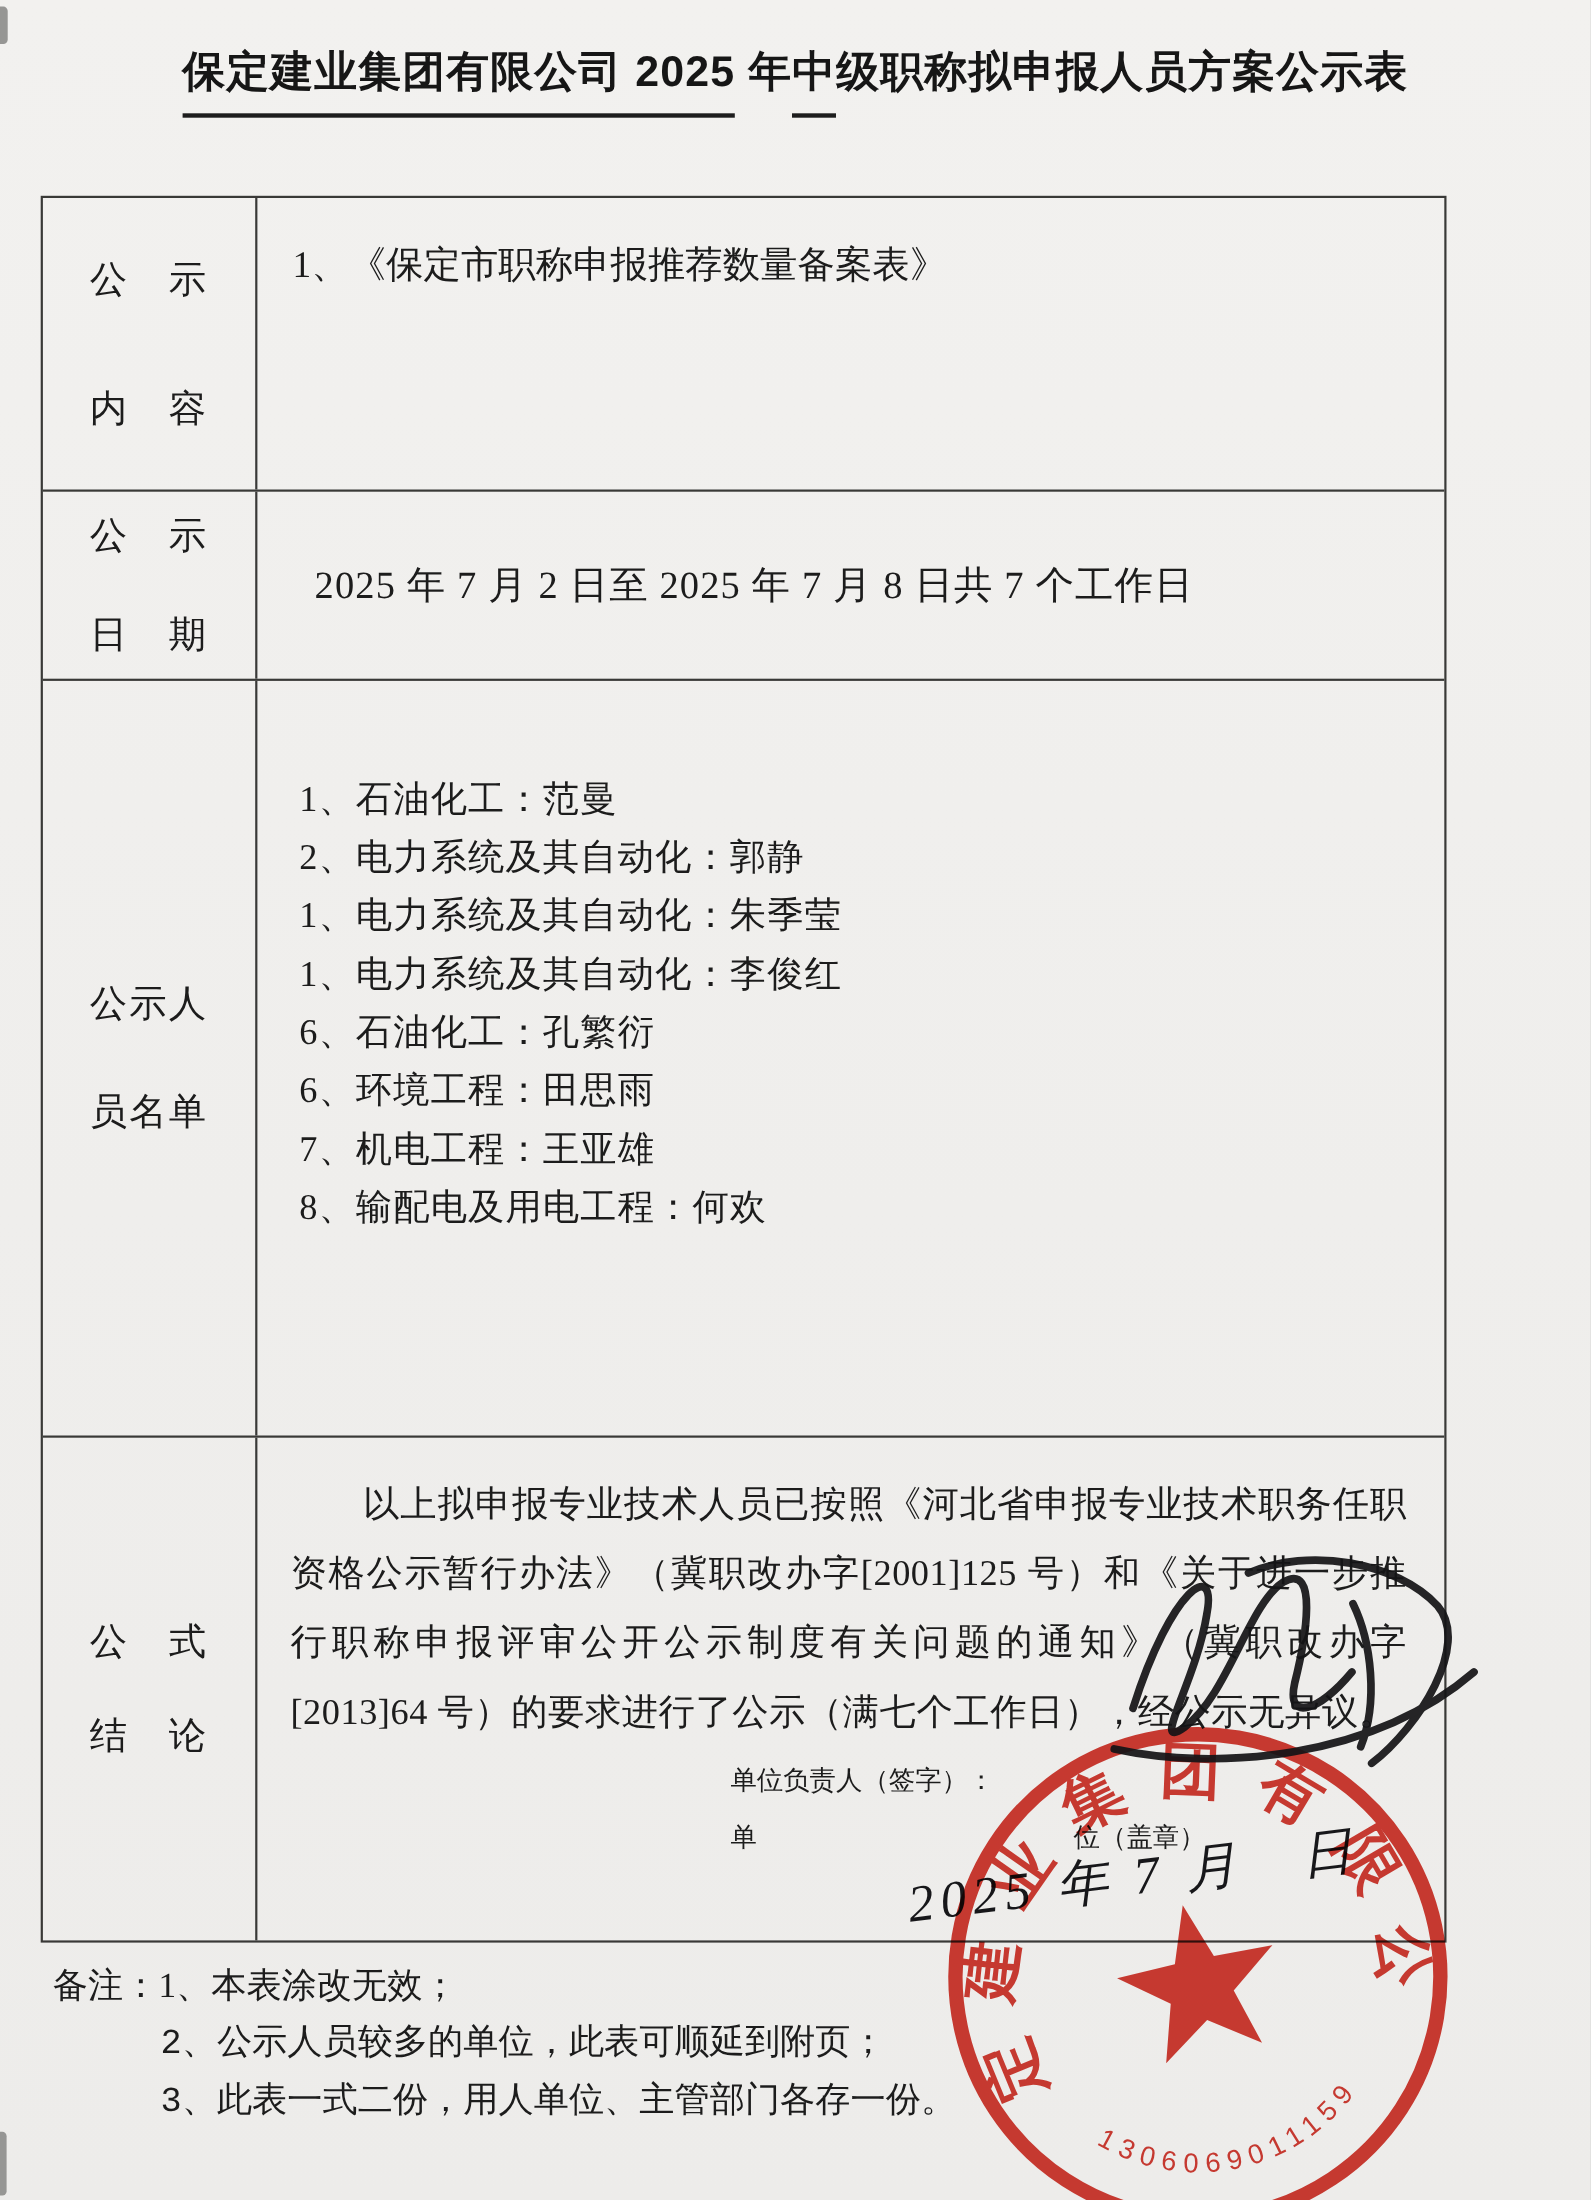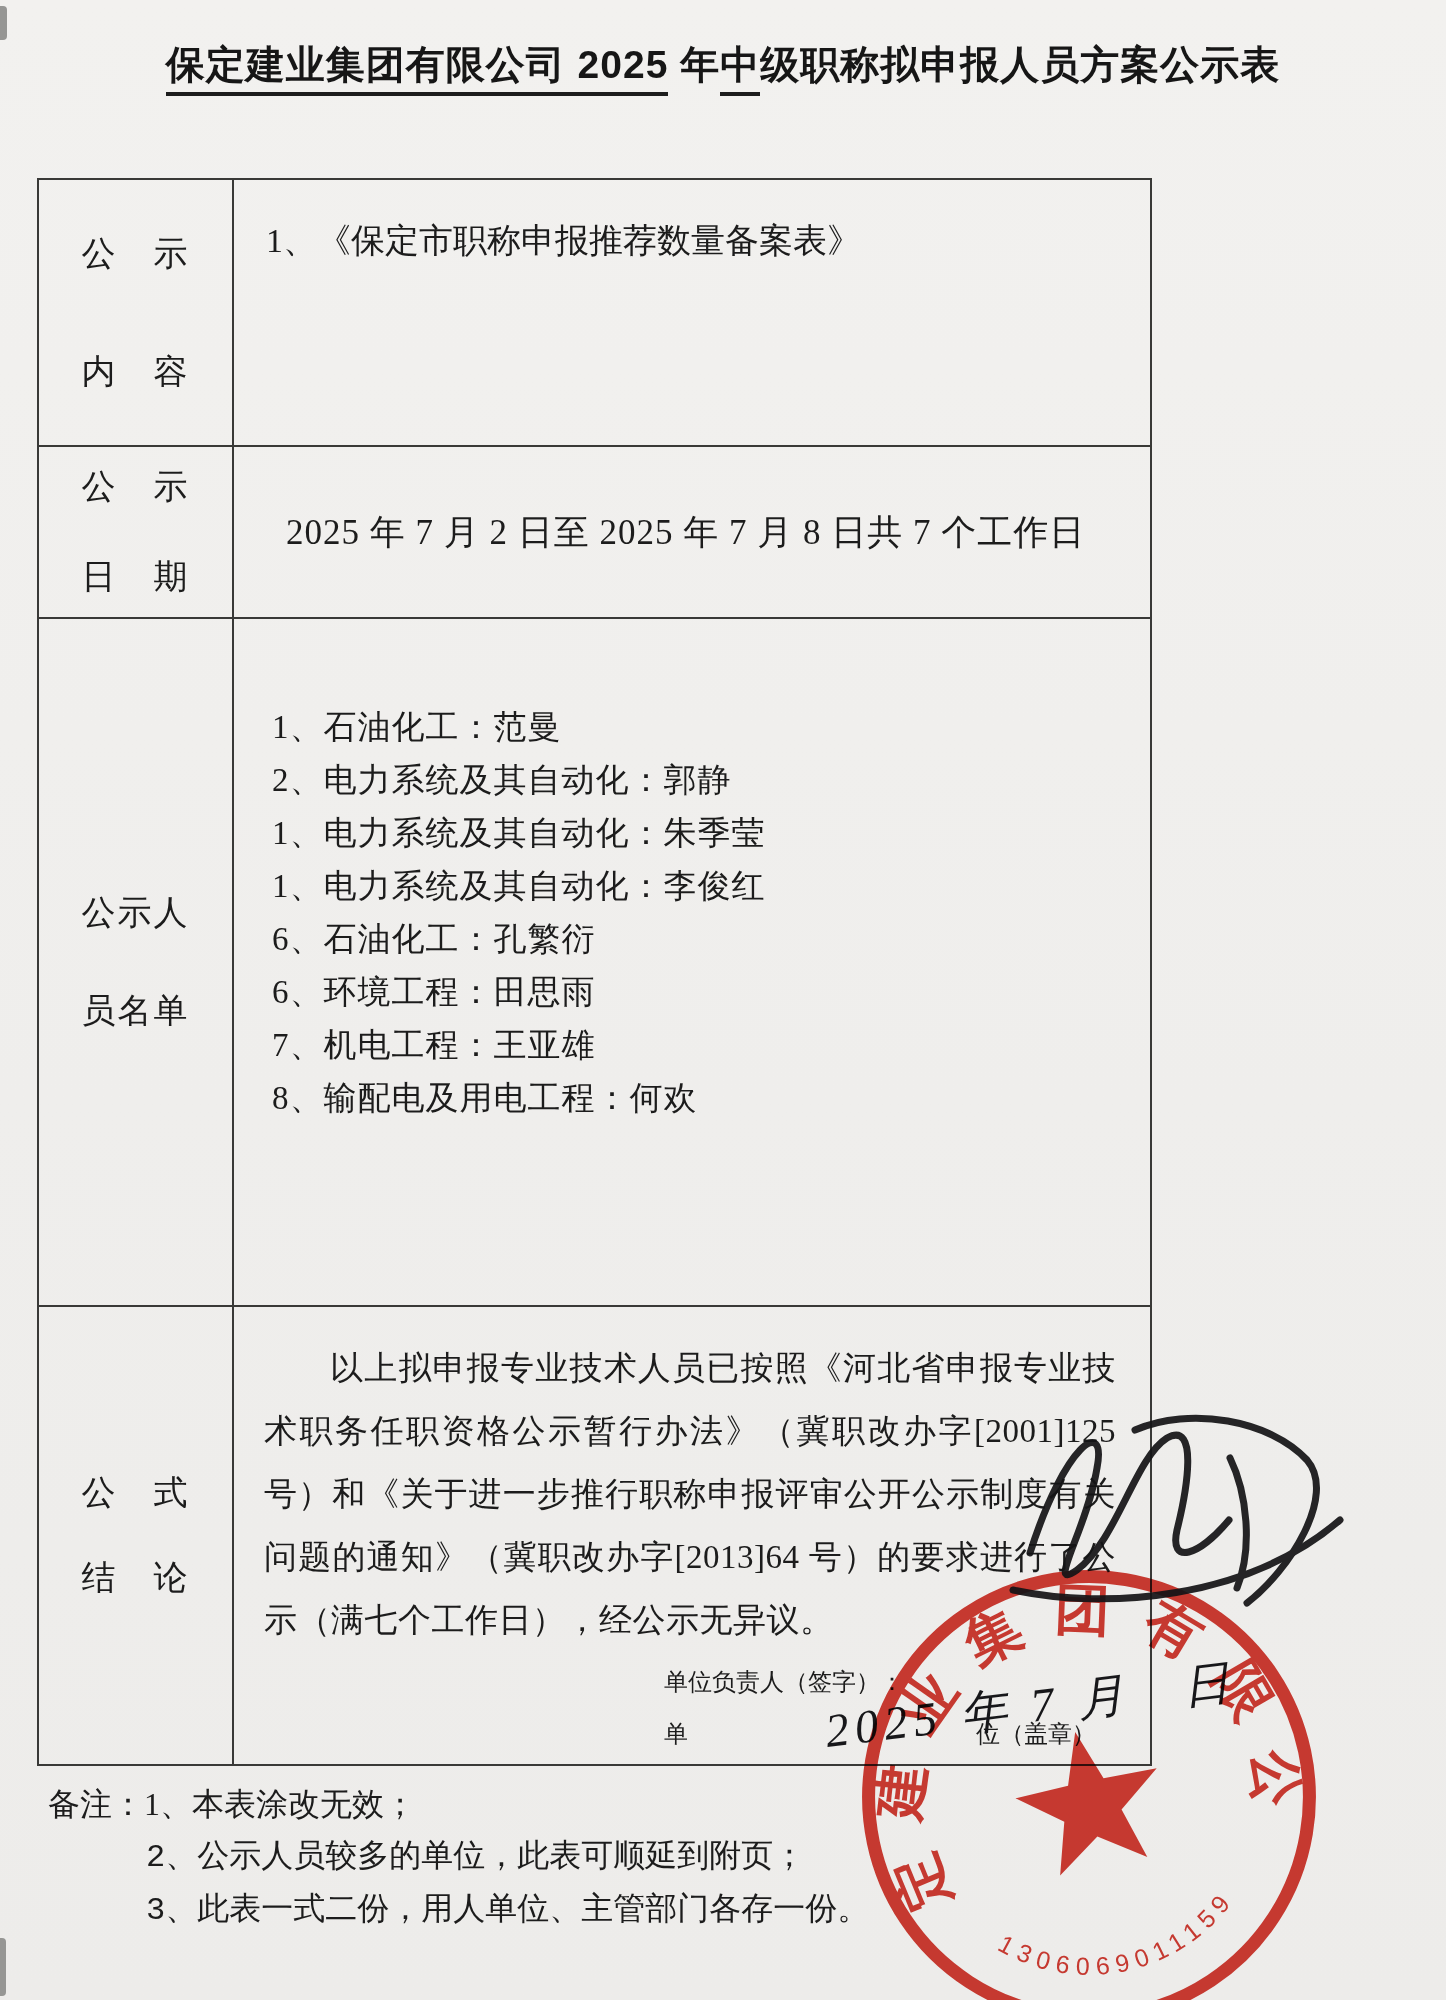--- a/index.html
+++ b/index.html
@@ -17,25 +17,25 @@
   .mark-bl{position:absolute;left:0;top:1938px;width:6px;height:58px;background:#3f3f3d;opacity:.5;border-radius:0 4px 4px 0;}
 
   
   .title{
     position:absolute;top:38px;left:0;right:0;
     text-align:center;
     font-family:"Liberation Sans","DejaVu Sans",sans-serif;
     font-weight:bold;font-size:39px;letter-spacing:1px;
     color:#161616;
   }
-  .title .u{border-bottom:4px solid #1d1d1d;padding-bottom:6px;}
+  .title .u{border-bottom:4px solid #1d1d1d;padding-bottom:16px;}
 
   
   .table{
-    position:absolute;left:37px;top:178px;width:1115px;
+    position:absolute;left:37px;top:178px;width:1278px;
     border:2px solid #393937;
     box-sizing:border-box;
     background:transparent;
   }
   .trow{display:flex;box-sizing:border-box;}
   .trow + .trow{border-top:2px solid #393937;}
   .cell-label{
     width:195px;min-width:195px;
     border-right:2px solid #393937;
     display:flex;flex-direction:column;align-items:center;justify-content:center;

